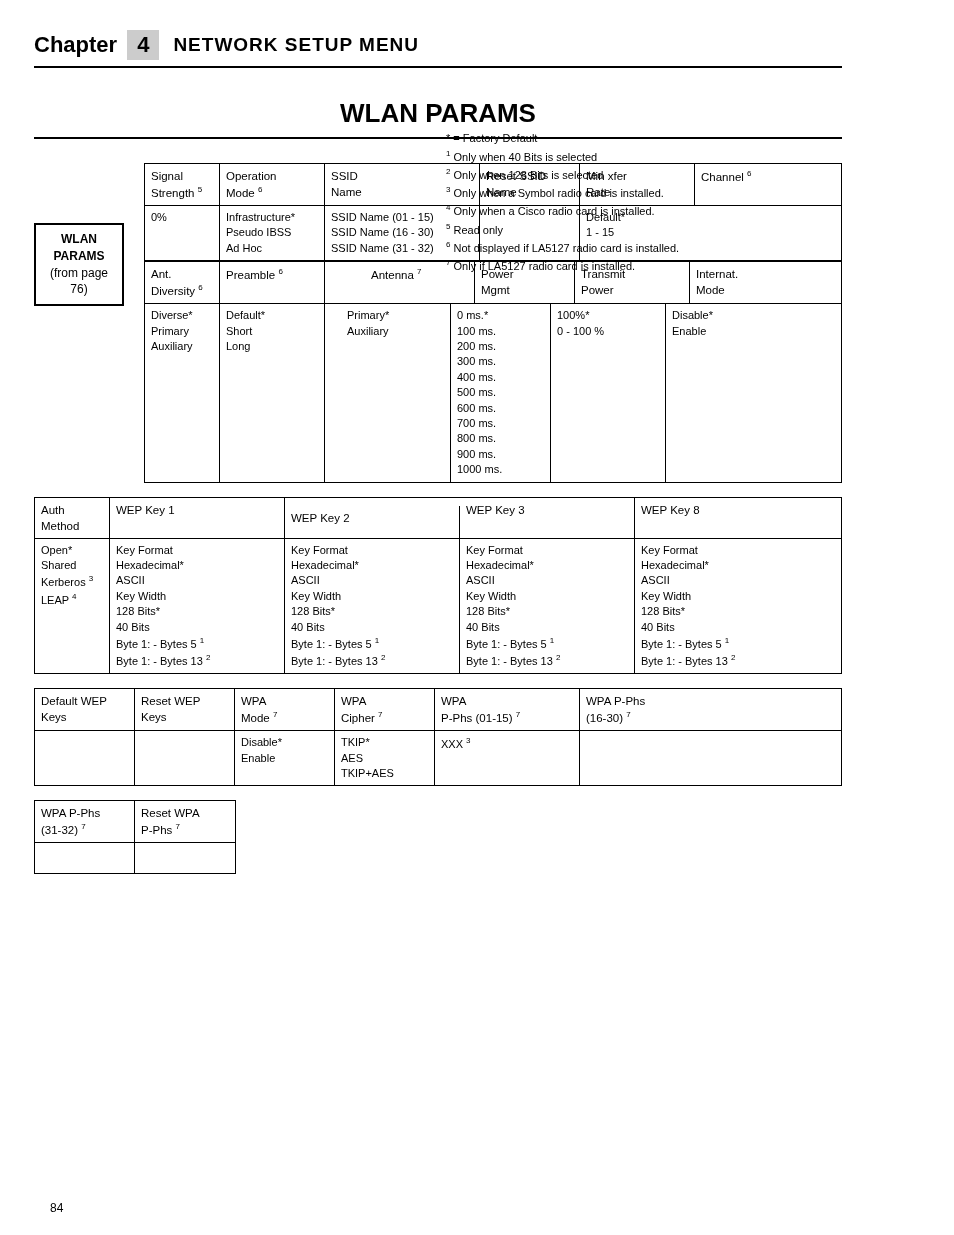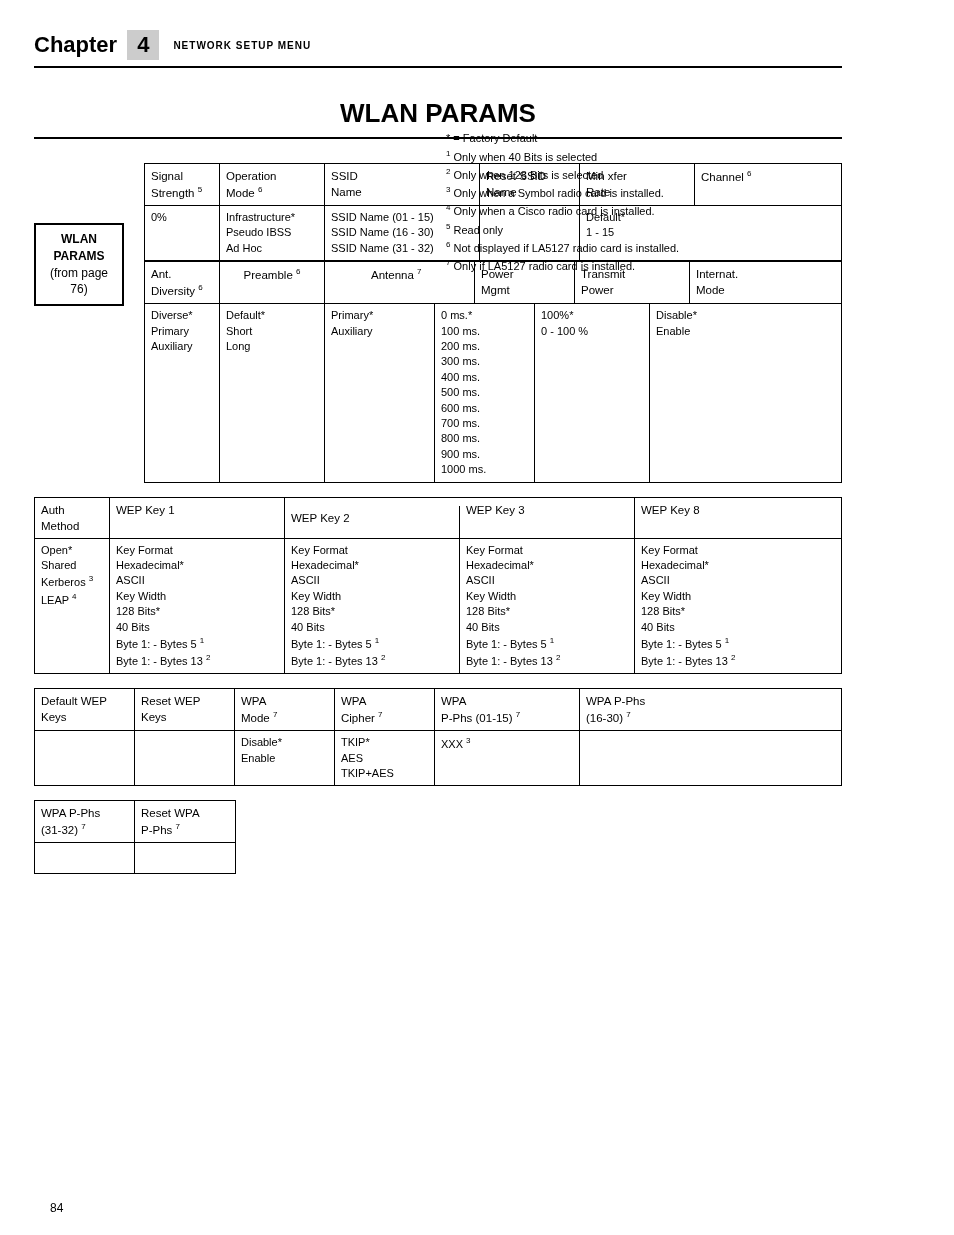--- a/index.html
+++ b/index.html
@@ -31,21 +31,21 @@
       margin-right: 10px;
     }
     .header-num {
       font-size: 22px;
       font-weight: bold;
       background: #ccc;
       padding: 2px 10px;
       margin-right: 14px;
     }
     .header-title {
-      font-size: 10px;
+      font-size: 19px;
       font-weight: bold;
       letter-spacing: 1px;
     }
     .page-title {
       font-size: 26px;
       font-weight: bold;
       text-align: center;
       margin-bottom: 24px;
       border-bottom: 2px solid #000;
       padding-bottom: 8px;
@@ -188,30 +188,30 @@
           <div class="box-cell values-cell" style="width:100px;"></div>
           <div class="box-cell values-cell" style="width:100px;border-right:none;">Default*<br>1 - 15</div>
         </div>
       </div>
     </div>
 
     <div class="section2" style="margin-left:110px;margin-top:0;">
       <div class="row-section">
         <div class="box-row">
           <div class="box-cell header-cell" style="width:75px;">Ant. Diversity <sup>6</sup></div>
-          <div class="box-cell header-cell" style="width:105px;text-align:center;">Preamble <sup>6</sup></div>
+          <div class="box-cell header-cell" style="width:105px;">Preamble <sup>6</sup></div>
           <div class="box-cell header-cell" style="width:110px;margin-left:40px;">Antenna <sup>7</sup></div>
           <div class="box-cell header-cell" style="width:100px;">Power<br>Mgmt</div>
           <div class="box-cell header-cell" style="width:115px;">Transmit<br>Power</div>
           <div class="box-cell header-cell" style="width:145px;border-right:none;">Internat.<br>Mode</div>
         </div>
         <div class="box-row">
           <div class="box-cell values-cell" style="width:75px;">Diverse*<br>Primary<br>Auxiliary</div>
           <div class="box-cell values-cell" style="width:105px;">Default*<br>Short<br>Long</div>
-          <div class="box-cell values-cell" style="width:110px;">Primary*<br>Auxiliary</div>
+          <div class="box-cell values-cell" style="width:110px;margin-left:16px;">Primary*<br>Auxiliary</div>
           <div class="box-cell values-cell" style="width:100px;">0 ms.*<br>100 ms.<br>200 ms.<br>300 ms.<br>400 ms.<br>500 ms.<br>600 ms.<br>700 ms.<br>800 ms.<br>900 ms.<br>1000 ms.</div>
           <div class="box-cell values-cell" style="width:115px;">100%*<br>0 - 100 %</div>
           <div class="box-cell values-cell" style="width:145px;border-right:none;">Disable*<br>Enable</div>
         </div>
       </div>
     </div>
 
     <div class="section3" style="margin-top:14px;">
       <div class="row-section">
         <div class="box-row">

